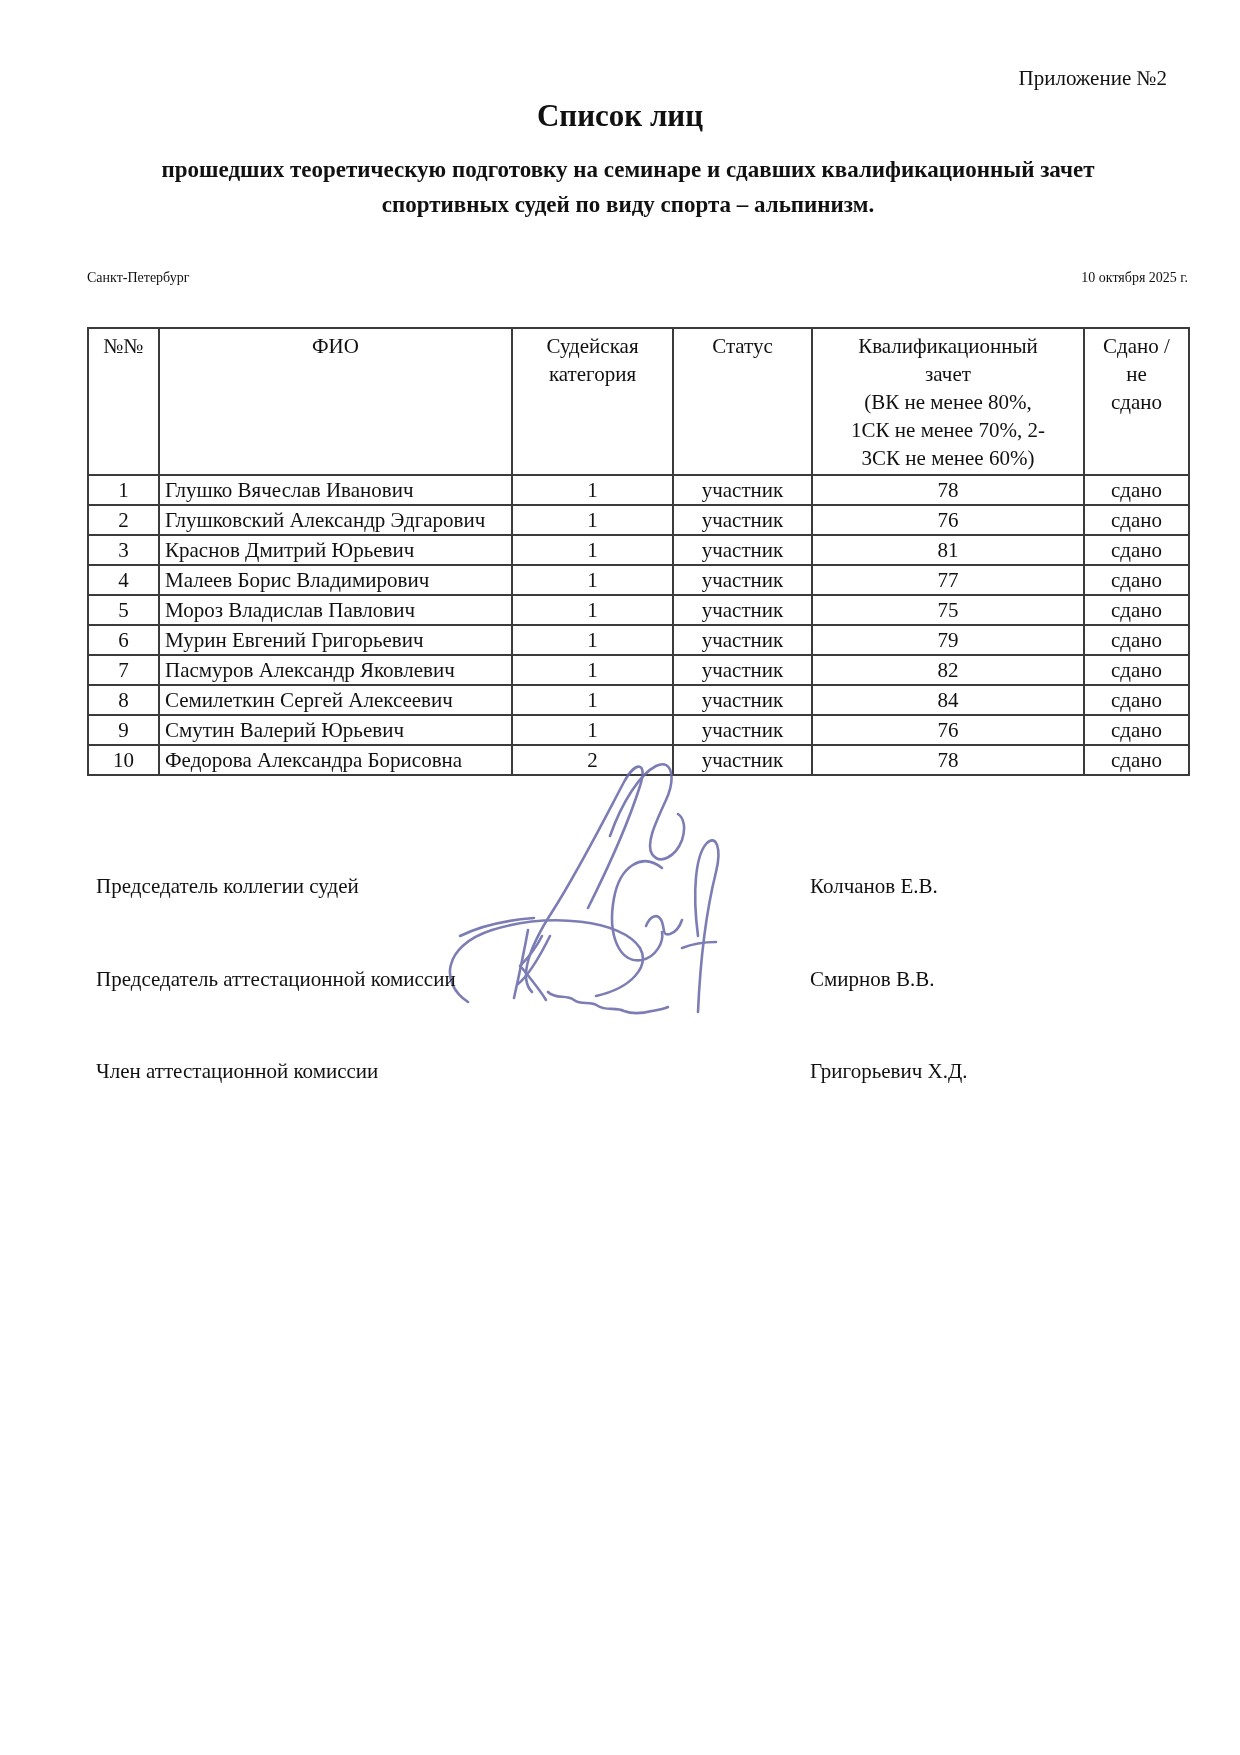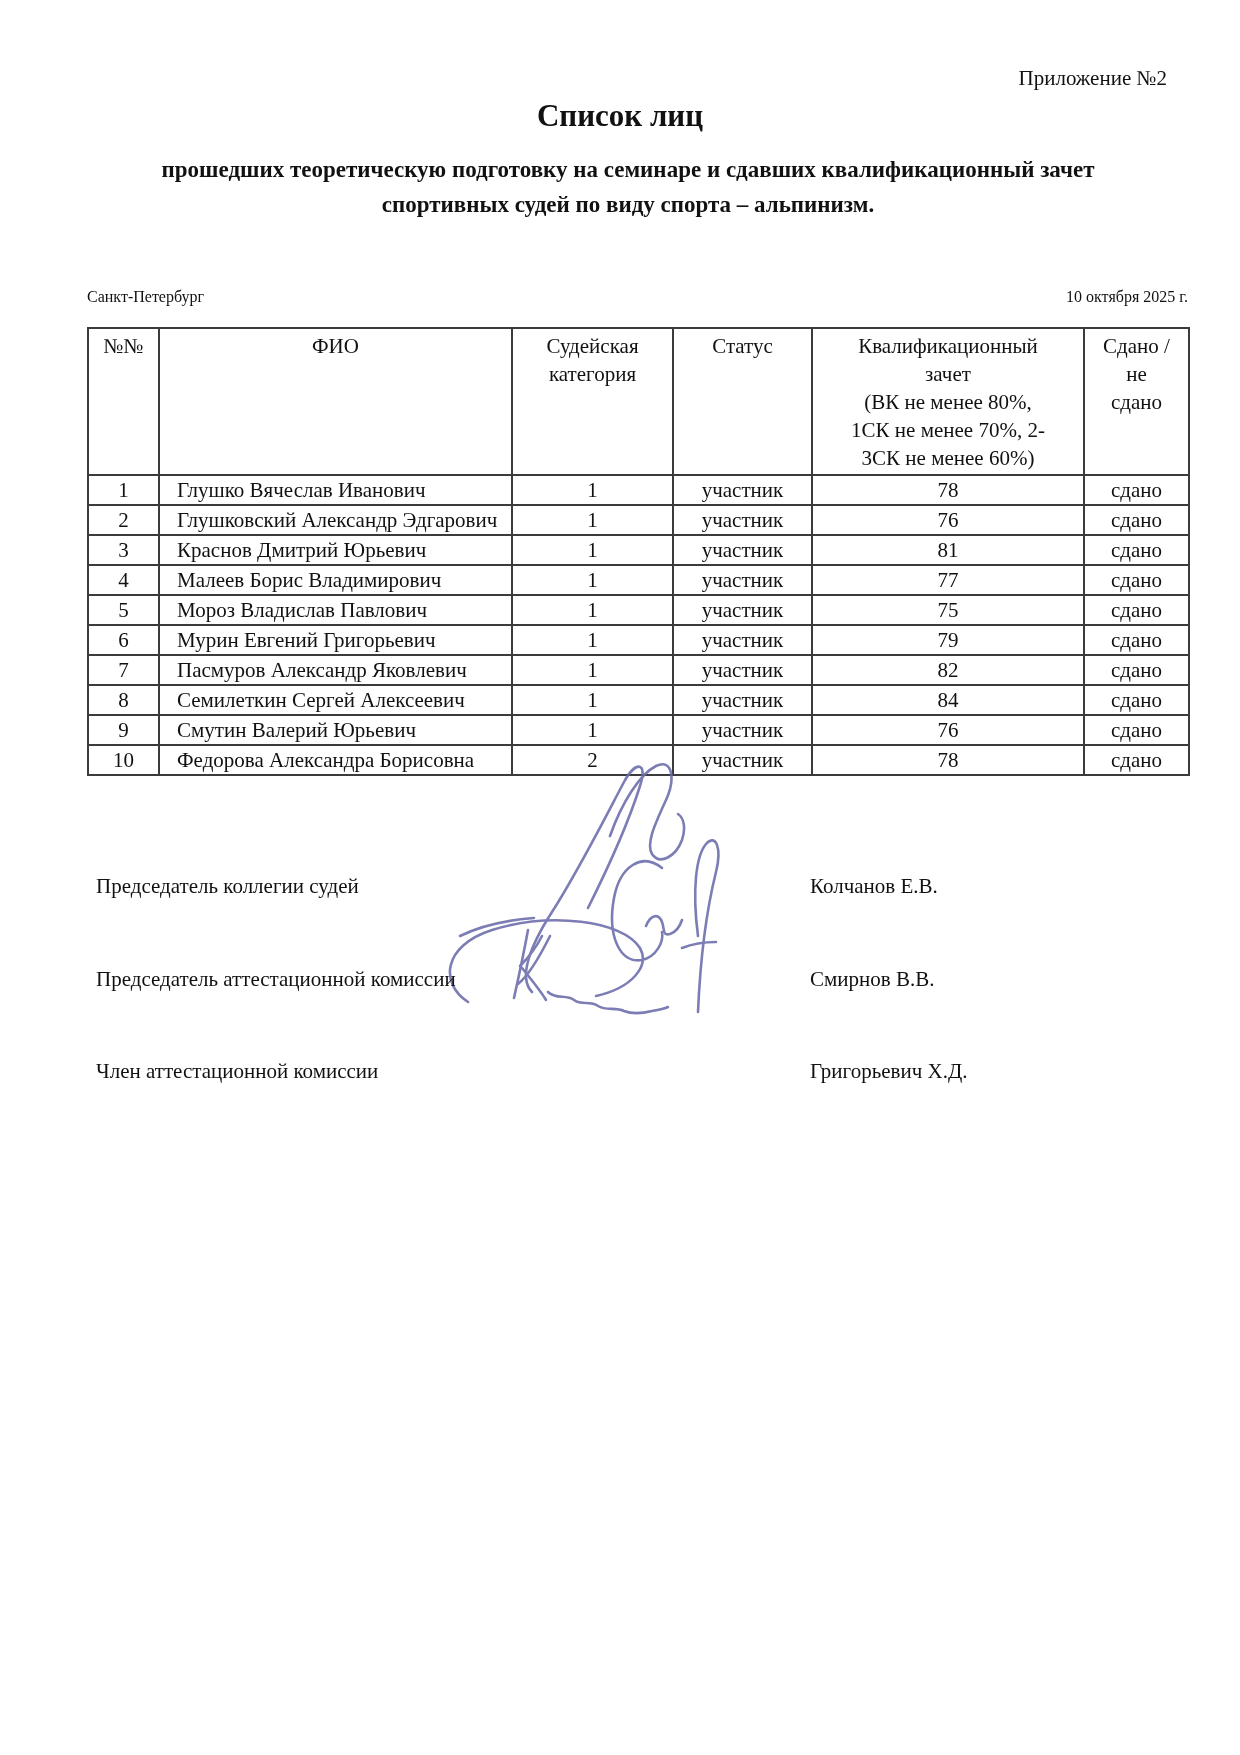--- a/index.html
+++ b/index.html
@@ -20,43 +20,43 @@
   .doc-title {
     position:absolute; top:98px; left:0; width:1240px;
     text-align:center; font-size:31px; font-weight:bold;
   }
   .doc-subtitle {
     position:absolute; top:152px; left:78px; width:1100px;
     text-align:center; font-size:23px; font-weight:bold;
     line-height:35px; white-space:pre-line;
   }
   .meta-row {
-    position:absolute; top:288px; left:87px; width:1101px;
+    position:absolute; top:270px; left:87px; width:1101px;
     display:flex; justify-content:space-between;
-    font-size:16px;
+    font-size:14px;
   }
   table.results {
     position:absolute; top:327px; left:87px; width:1101px;
     border-collapse:collapse; table-layout:fixed;
     font-size:21px;
   }
   table.results th, table.results td {
     border:2px solid #3b3b3b;
     overflow:hidden;
   }
   table.results th {
     font-weight:normal; text-align:center; vertical-align:top;
     padding:3px 4px 2px 4px; white-space:pre-line; line-height:28px;
     height:144px;
   }
   table.results td {
     height:30px; text-align:center; vertical-align:middle;
     padding:0 4px; line-height:28px;
   }
-  table.results td.name-cell { text-align:left; padding-left:17px; }
+  table.results td.name-cell { text-align:left; padding-left:5px; }
   .sig-row { position:absolute; left:0; width:1240px; font-size:21px; }
   .sig-row .role { position:absolute; left:96px; white-space:nowrap; }
   .sig-row .person { position:absolute; left:810px; white-space:nowrap; }
   .sig-overlay { position:absolute; left:400px; top:740px; width:360px; height:300px; pointer-events:none; }
   .sig-overlay svg { width:100%; height:100%; }
 </style>
 </head>
 <body>
 
 <div class="page">

